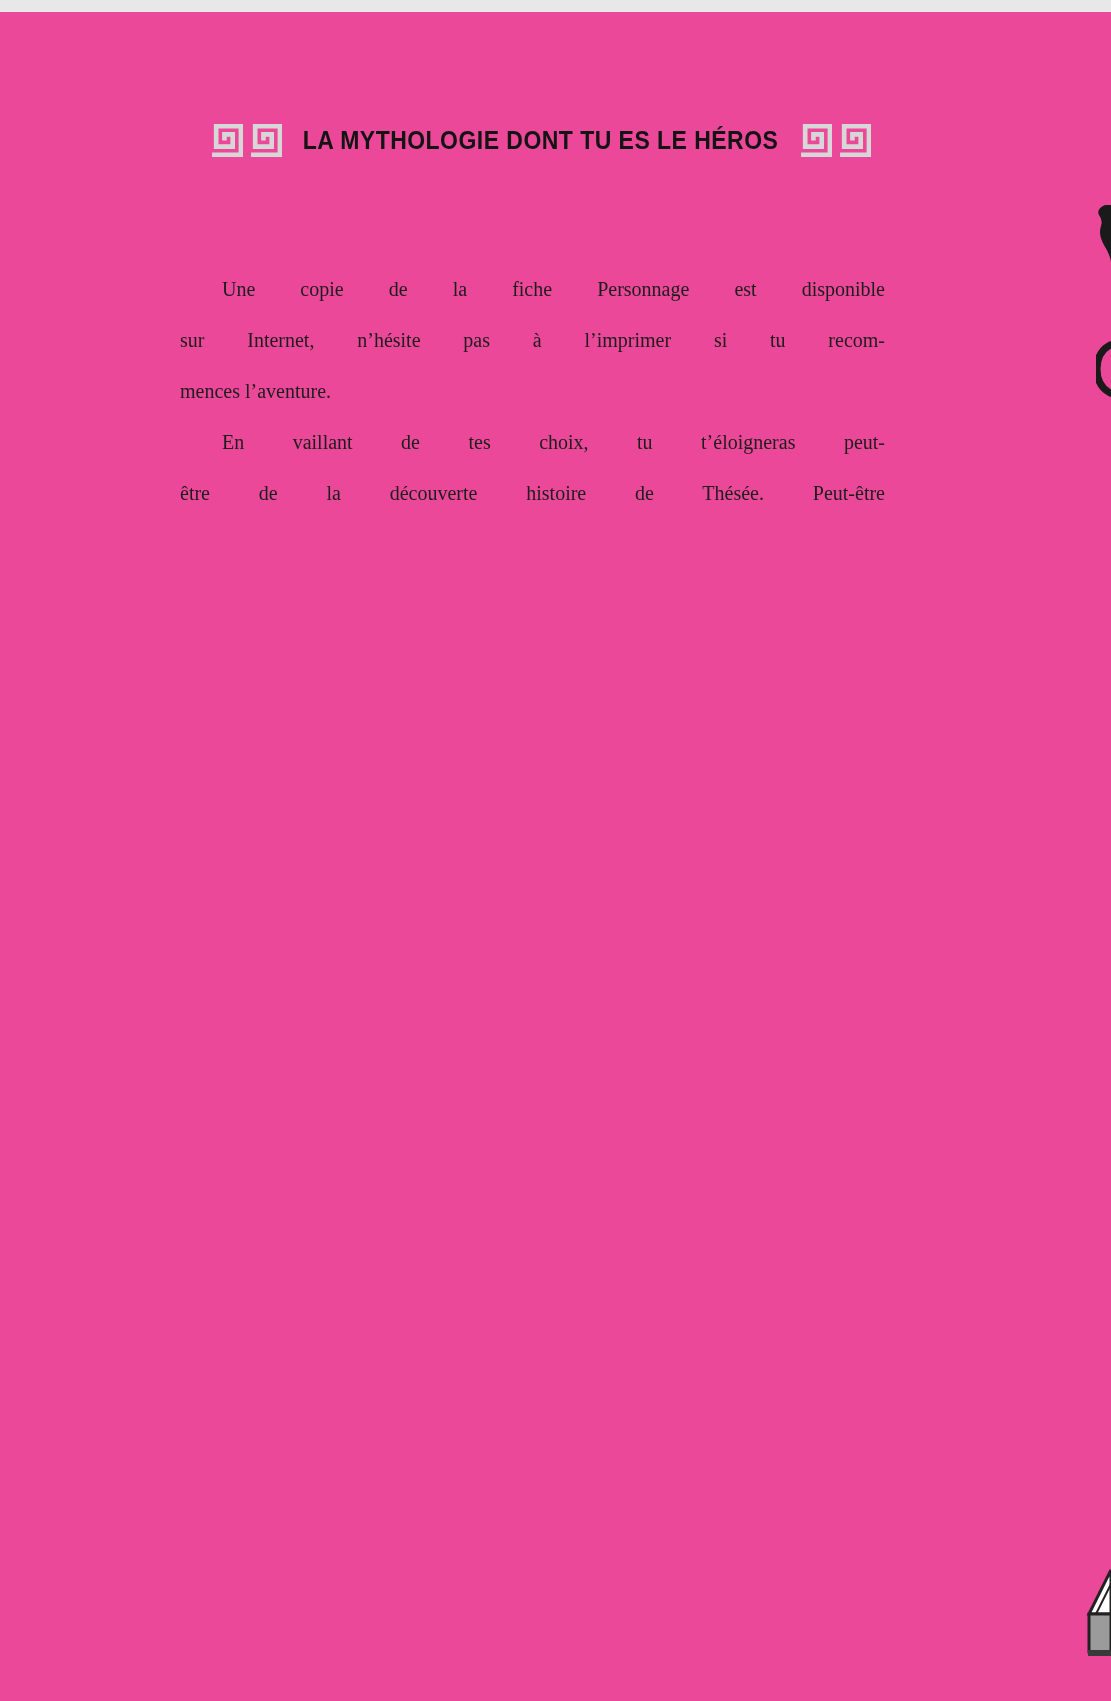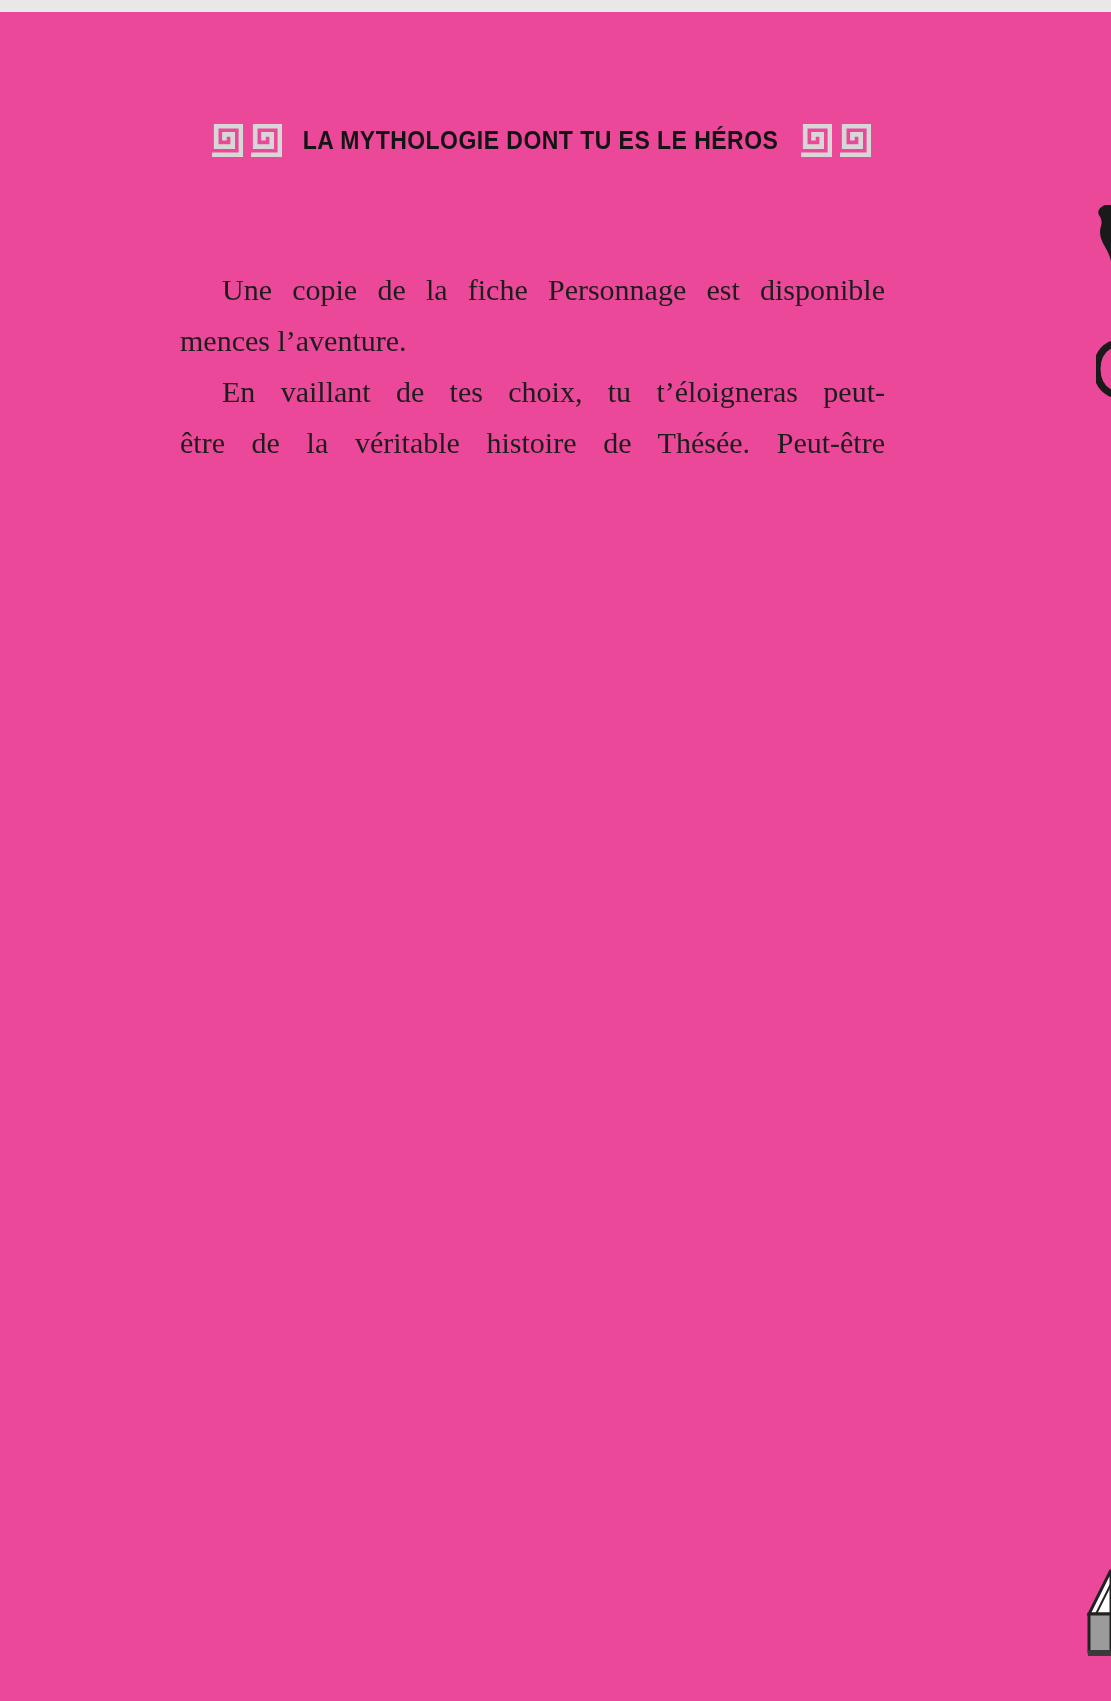--- a/index.html
+++ b/index.html
@@ -28,21 +28,21 @@
     color:#141414;
     white-space:nowrap;
     transform:scaleX(0.92);
   }
 
   
   .text-block{
     position:absolute;
     left:180px;top:252px;width:705px;
     color:#1d1d1d;
-    font-size:30px;
+    font-size:20px;
     line-height:51px;
   }
   .paragraph{margin:0;}
   .paragraph.blank-line-before{margin-top:53px;}
   .text-line{white-space:normal;}
   .text-line.justified{
     text-align:justify;
     text-align-last:justify;
   }
   .text-line.first-line{text-indent:42px;}
@@ -75,25 +75,26 @@
       </svg>
       <svg width="33" height="33" viewBox="0 0 32 32">
         <path fill="none" stroke="#d7d7d7" stroke-width="4.5" d="M2,30 H30 V2 H6 V22 H22 V10 H14 V16"></path>
       </svg>
     </div>
   </div>
 
   <div class="text-block" id="paragraphs">
       <div class="paragraph">
         <div class="text-line first-line justified">Une copie de la fiche Personnage est disponible</div>
+        <div class="text-line justified">sur Internet, n’hésite pas à l’imprimer si tu recom-</div>
         <div class="text-line">mences l’aventure.</div>
       </div>
       <div class="paragraph">
         <div class="text-line first-line justified">En vaillant de tes choix, tu t’éloigneras peut-</div>
-        <div class="text-line justified">être de la véritable histoire de Thésée. Peut-être</div>
+        <div class="text-line justified">être de la découverte histoire de Thésée. Peut-être</div>
       </div>
       <div class="paragraph blank-line-before">
       </div>
     </div>
 
   <div class="edge-fragment" id="frag-top">
     <svg width="17" height="58" viewBox="0 0 17 58">
       <path fill="#1a1a1a" d="M11,0 Q2,4 5,10 Q9,15 7,21 Q4,30 10,40 Q15,48 17,56 L17,0 Z"></path>
     </svg>
   </div>

